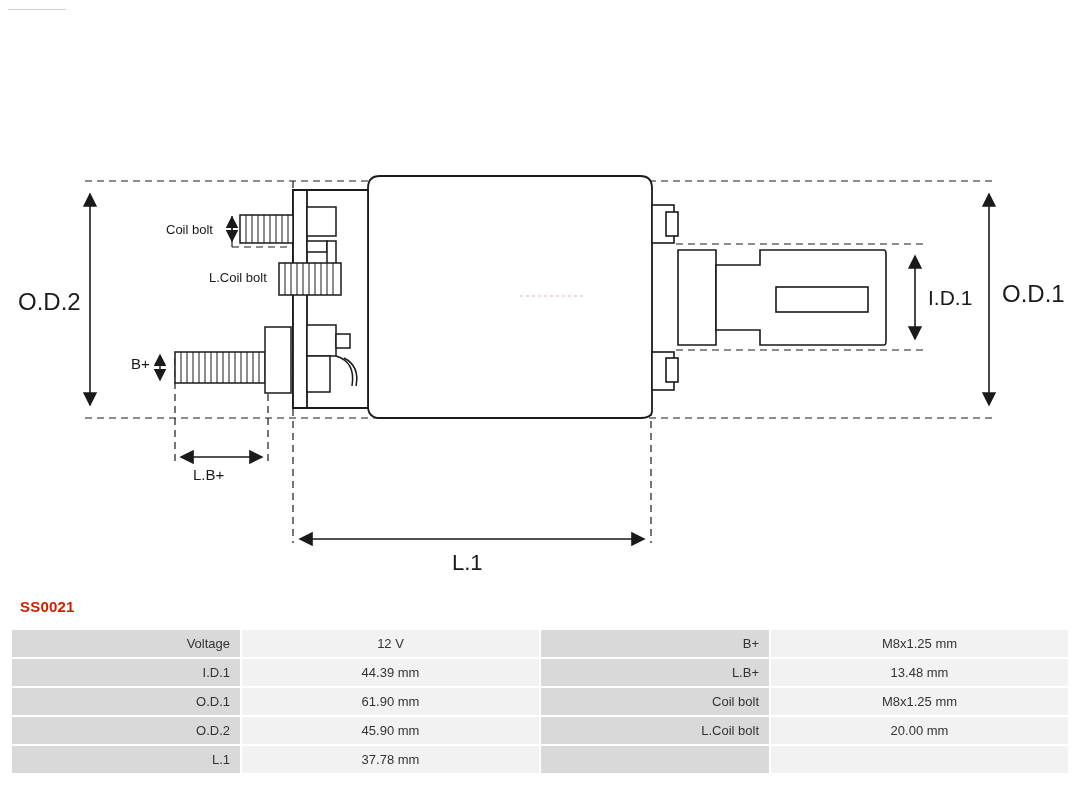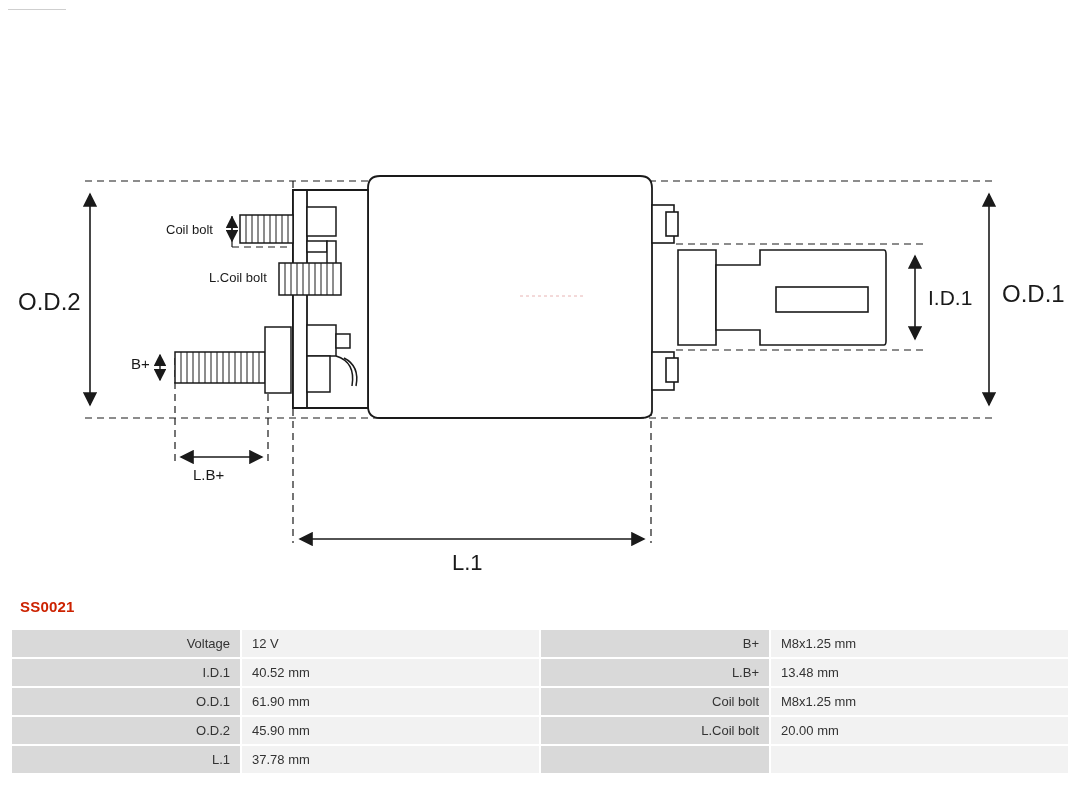--- a/index.html
+++ b/index.html
@@ -53,21 +53,21 @@
     vertical-align: middle;
   }
   .spec-table td.label {
     background: #d9d9d9;
     text-align: right;
     color: #333333;
     width: 195px;
   }
   .spec-table td.value {
     background: #f2f2f2;
-    text-align: left;
+    text-align: center;
     color: #333333;
     width: 260px;
   }
   .spec-table td.empty {
     background: #d9d9d9;
   }
   .spec-table td.empty2 {
     background: #f2f2f2;
   }
   .corner-mark {
@@ -242,21 +242,21 @@
   <table class="spec-table">
     <tbody>
       <tr>
         <td class="label">Voltage</td>
         <td class="value">12 V</td>
         <td class="label">B+</td>
         <td class="value">M8x1.25 mm</td>
       </tr>
       <tr>
         <td class="label">I.D.1</td>
-        <td class="value">40.52 mm</td>
+        <td class="value">44.39 mm</td>
         <td class="label">L.B+</td>
         <td class="value">13.48 mm</td>
       </tr>
       <tr>
         <td class="label">O.D.1</td>
         <td class="value">61.90 mm</td>
         <td class="label">Coil bolt</td>
         <td class="value">M8x1.25 mm</td>
       </tr>
       <tr>

